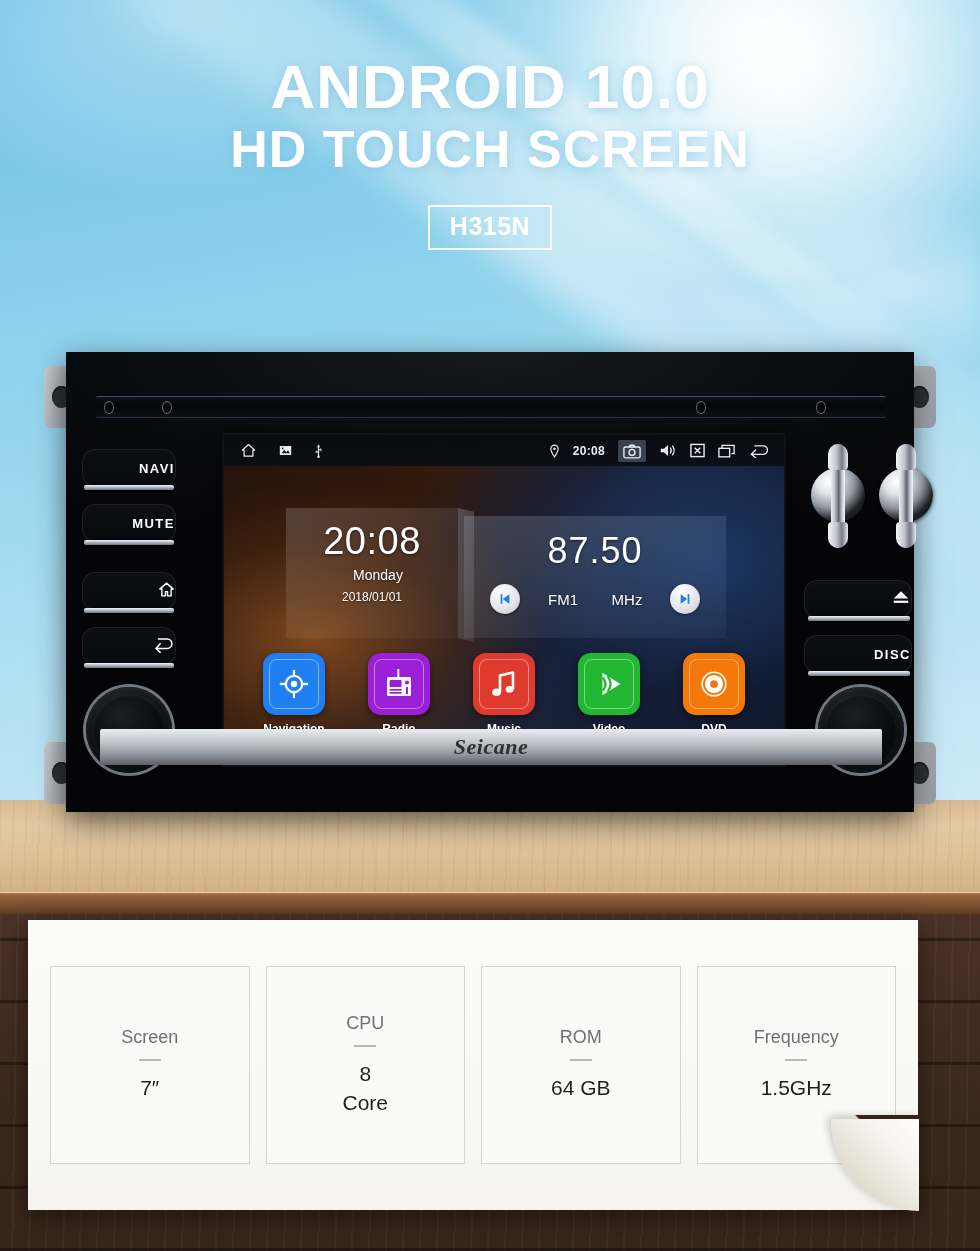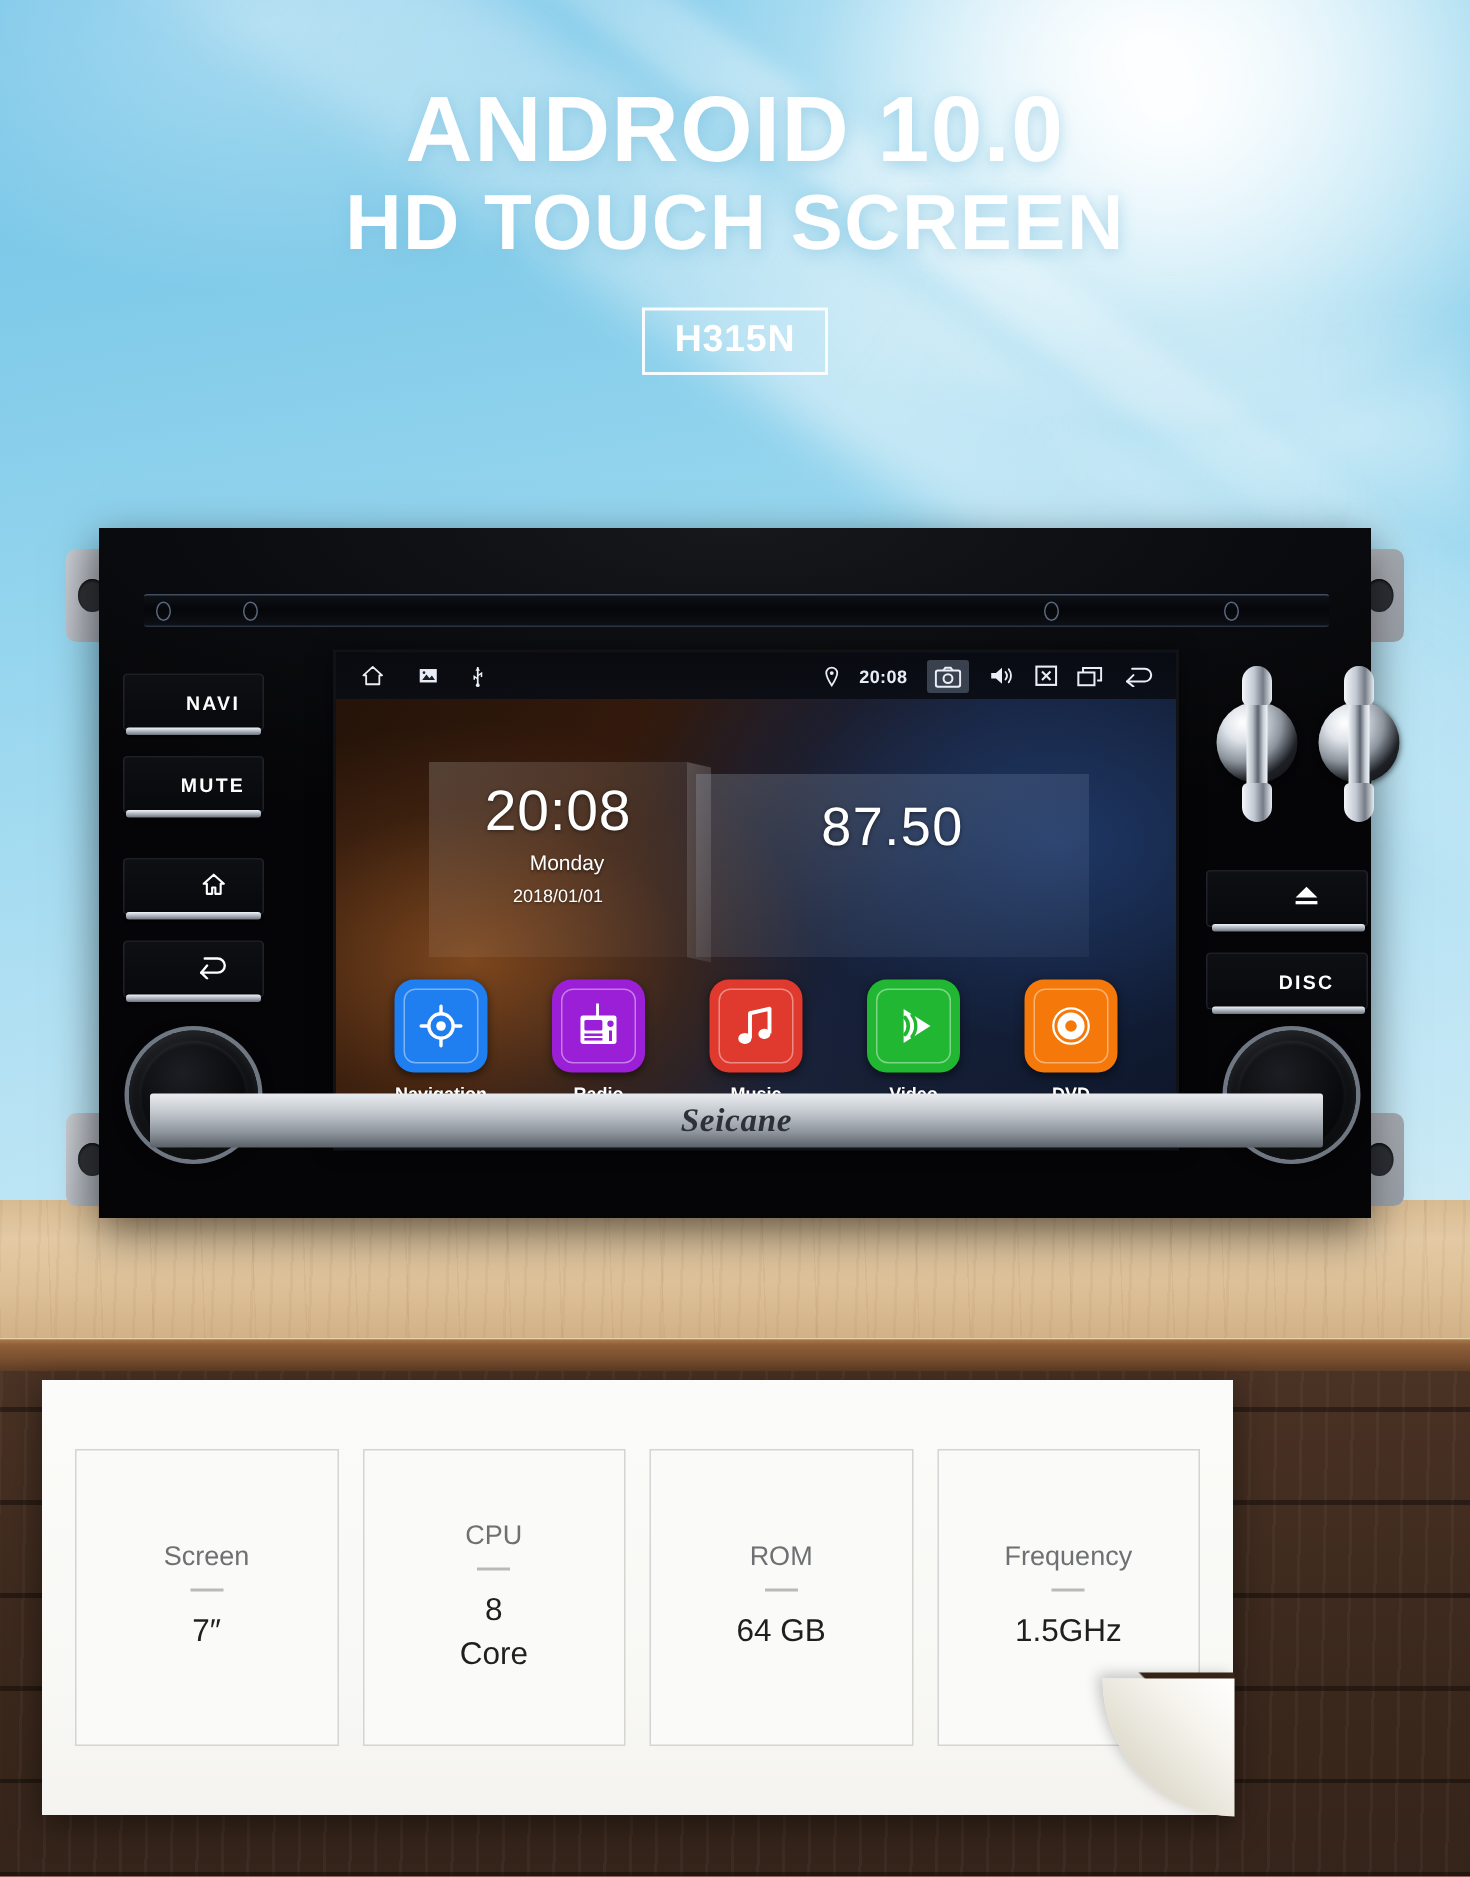--- a/index.html
+++ b/index.html
@@ -206,22 +206,22 @@
     content: ""; position: absolute; left: 6px; top: 6px; right: 6px; bottom: 6px;
     border: 1px solid rgba(255,255,255,.42); border-radius: 8px;
   }
   .app-lbl { color: #fff; font-size: 12px; margin-top: 7px; font-weight: bold; text-shadow: 0 1px 2px rgba(0,0,0,.7); }
 
   
   .sbtn {
     position: absolute; width: 94px; height: 38px;
     background: linear-gradient(180deg, #0d0f13 0%, #08090c 100%);
     border: 1px solid rgba(120,135,160,.18);
-    border-radius: 3px;
-    display: flex; align-items: center; justify-content: center;
+    border-radius: 13px;
+    display: flex; align-items: center; justify-content: flex-end;
     color: #fff; font-size: 13px; font-weight: bold; letter-spacing: 1.5px; padding-left: 26px;
   }
   .sbtn-strip {
     position: absolute; width: 90px; height: 5px; border-radius: 2px;
     background: linear-gradient(180deg, #f2f5f8 0%, #b9c0c9 42%, #6d747d 100%);
     box-shadow: 0 1px 2px rgba(0,0,0,.7);
   }
 
   .knob {
     position: absolute; width: 86px; height: 86px; border-radius: 50%;
@@ -262,21 +262,21 @@
     display: flex; align-items: center; justify-content: center;
   }
   .brand-txt {
     font-family: "Liberation Serif", serif;
     font-style: italic; font-weight: bold;
     font-size: 22px; color: #2d3036; letter-spacing: .5px;
   }
 
   
   .spec-card {
-    position: absolute; left: 28px; top: 920px; width: 794px; height: 290px;
+    position: absolute; left: 28px; top: 920px; width: 890px; height: 290px;
     background: linear-gradient(180deg, #fbfbf9 0%, #f8f8f5 70%, #f4f3ef 100%);
     box-shadow: 0 6px 22px rgba(0,0,0,.45);
     padding-left: 34px;
   }
   .curl {
     position: absolute; right: -1px; bottom: -1px; width: 88px; height: 92px;
     background: linear-gradient(226deg, #ffffff 0%, #f6f4ee 30%, #e4e0d4 62%, #cfcabb 100%);
     border-radius: 0 0 0 100%;
     box-shadow: -3px -3px 9px rgba(0,0,0,.22);
   }
@@ -438,20 +438,36 @@
 
         <div class="widgets">
           <div class="w-clock">
             <div class="wc-time">20:08</div>
             <div class="wc-day">Monday</div>
             <div class="wc-date">2018/01/01</div>
           </div>
 
           <div class="w-radio">
             <div class="wr-freq">87.50</div>
+            <div class="wr-row">
+              <span class="wr-btn">
+                <svg width="14" height="14" viewBox="0 0 16 16">
+                    <path d="M13 2.5v11L5.5 8z" fill="#1a7df0"></path>
+                    <rect x="3" y="2.5" width="2" height="11" fill="#1a7df0"></rect>
+                  </svg>
+              </span>
+              <span class="wr-lbl">FM1</span>
+              <span class="wr-lbl">MHz</span>
+              <span class="wr-btn">
+                <svg width="14" height="14" viewBox="0 0 16 16">
+                    <path d="M3 2.5v11L10.5 8z" fill="#1a7df0"></path>
+                    <rect x="11" y="2.5" width="2" height="11" fill="#1a7df0"></rect>
+                  </svg>
+              </span>
+            </div>
           </div>
         </div>
 
         <div class="apps">
 
           <div class="app">
             <div class="app-ico" style="background:#1f7ef0">
               <svg width="34" height="34" viewBox="0 0 36 36">
                   <circle cx="18" cy="18" r="8.6" fill="none" stroke="#fff" stroke-width="2.4"></circle>
                   <circle cx="18" cy="18" r="3.4" fill="#fff"></circle>

